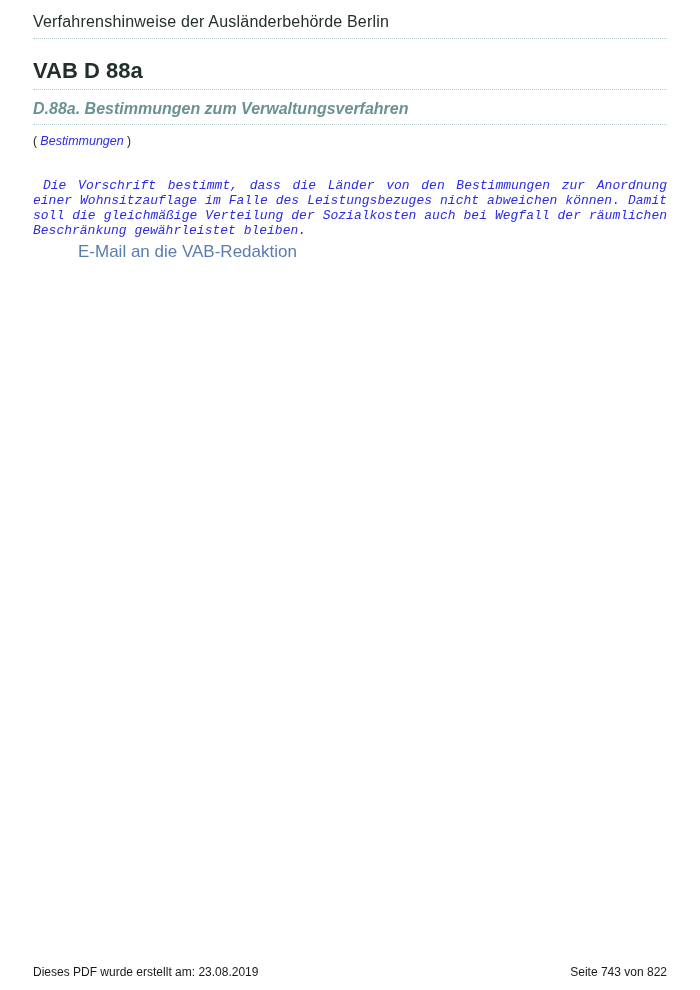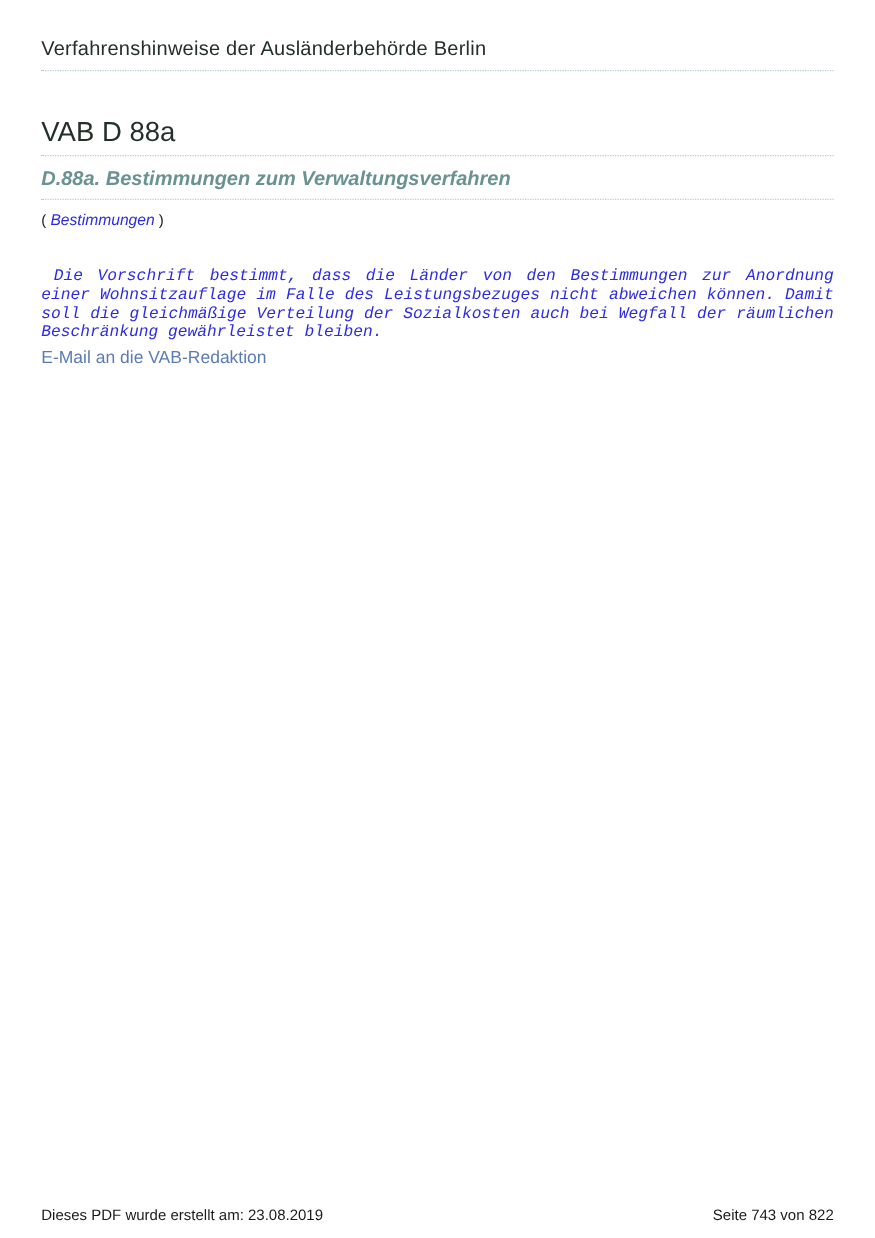--- a/index.html
+++ b/index.html
@@ -11,40 +11,39 @@
     position: relative;
     overflow: hidden;
   }
   .page {
     position: relative;
     width: 700px;
     height: 990px;
     padding: 0 33px;
   }
   .site-header {
-    padding-top: 31px;
+    padding-top: 13px;
     padding-bottom: 7px;
     border-bottom: 1px dotted var(--divider, #b8cfd1);
   }
   .site-header .site-title {
     font-size: 16px;
     font-weight: 400;
     color: var(--heading, #233029);
     letter-spacing: 0.2px;
   }
   .doc-title-block {
     padding-top: 19px;
     padding-bottom: 5px;
     border-bottom: 1px dotted var(--divider, #b8cfd1);
   }
   .doc-title {
     font-size: 22px;
-    font-weight: 400;
+    font-weight: 700;
     color: var(--heading, #233029);
-    margin-top: 17px;
   }
   .doc-subtitle-block {
     padding-top: 10px;
     padding-bottom: 6px;
     border-bottom: 1px dotted var(--divider, #b8cfd1);
   }
   .doc-subtitle {
     font-size: 16px;
     font-weight: 700;
     font-style: italic;
@@ -68,24 +67,25 @@
     color: var(--body-blue, #2b2be2);
     text-align: justify;
     line-height: 15px;
     text-indent: 10px;
     font-family: Liberation Mono, monospace;
   }
   .email-link-line {
     margin-top: 4px;
   }
   .email-link-line a {
-    font-size: 14px;
+    font-size: 17px;
     color: var(--email-link, #5b7cb1);
     text-decoration: none;
     font-style: normal;
+    margin-left: 45px;
   }
   .page-footer {
     position: absolute;
     left: 33px;
     right: 33px;
     bottom: 11px;
     display: flex;
     justify-content: space-between;
     align-items: flex-end;
     font-size: 12px;

